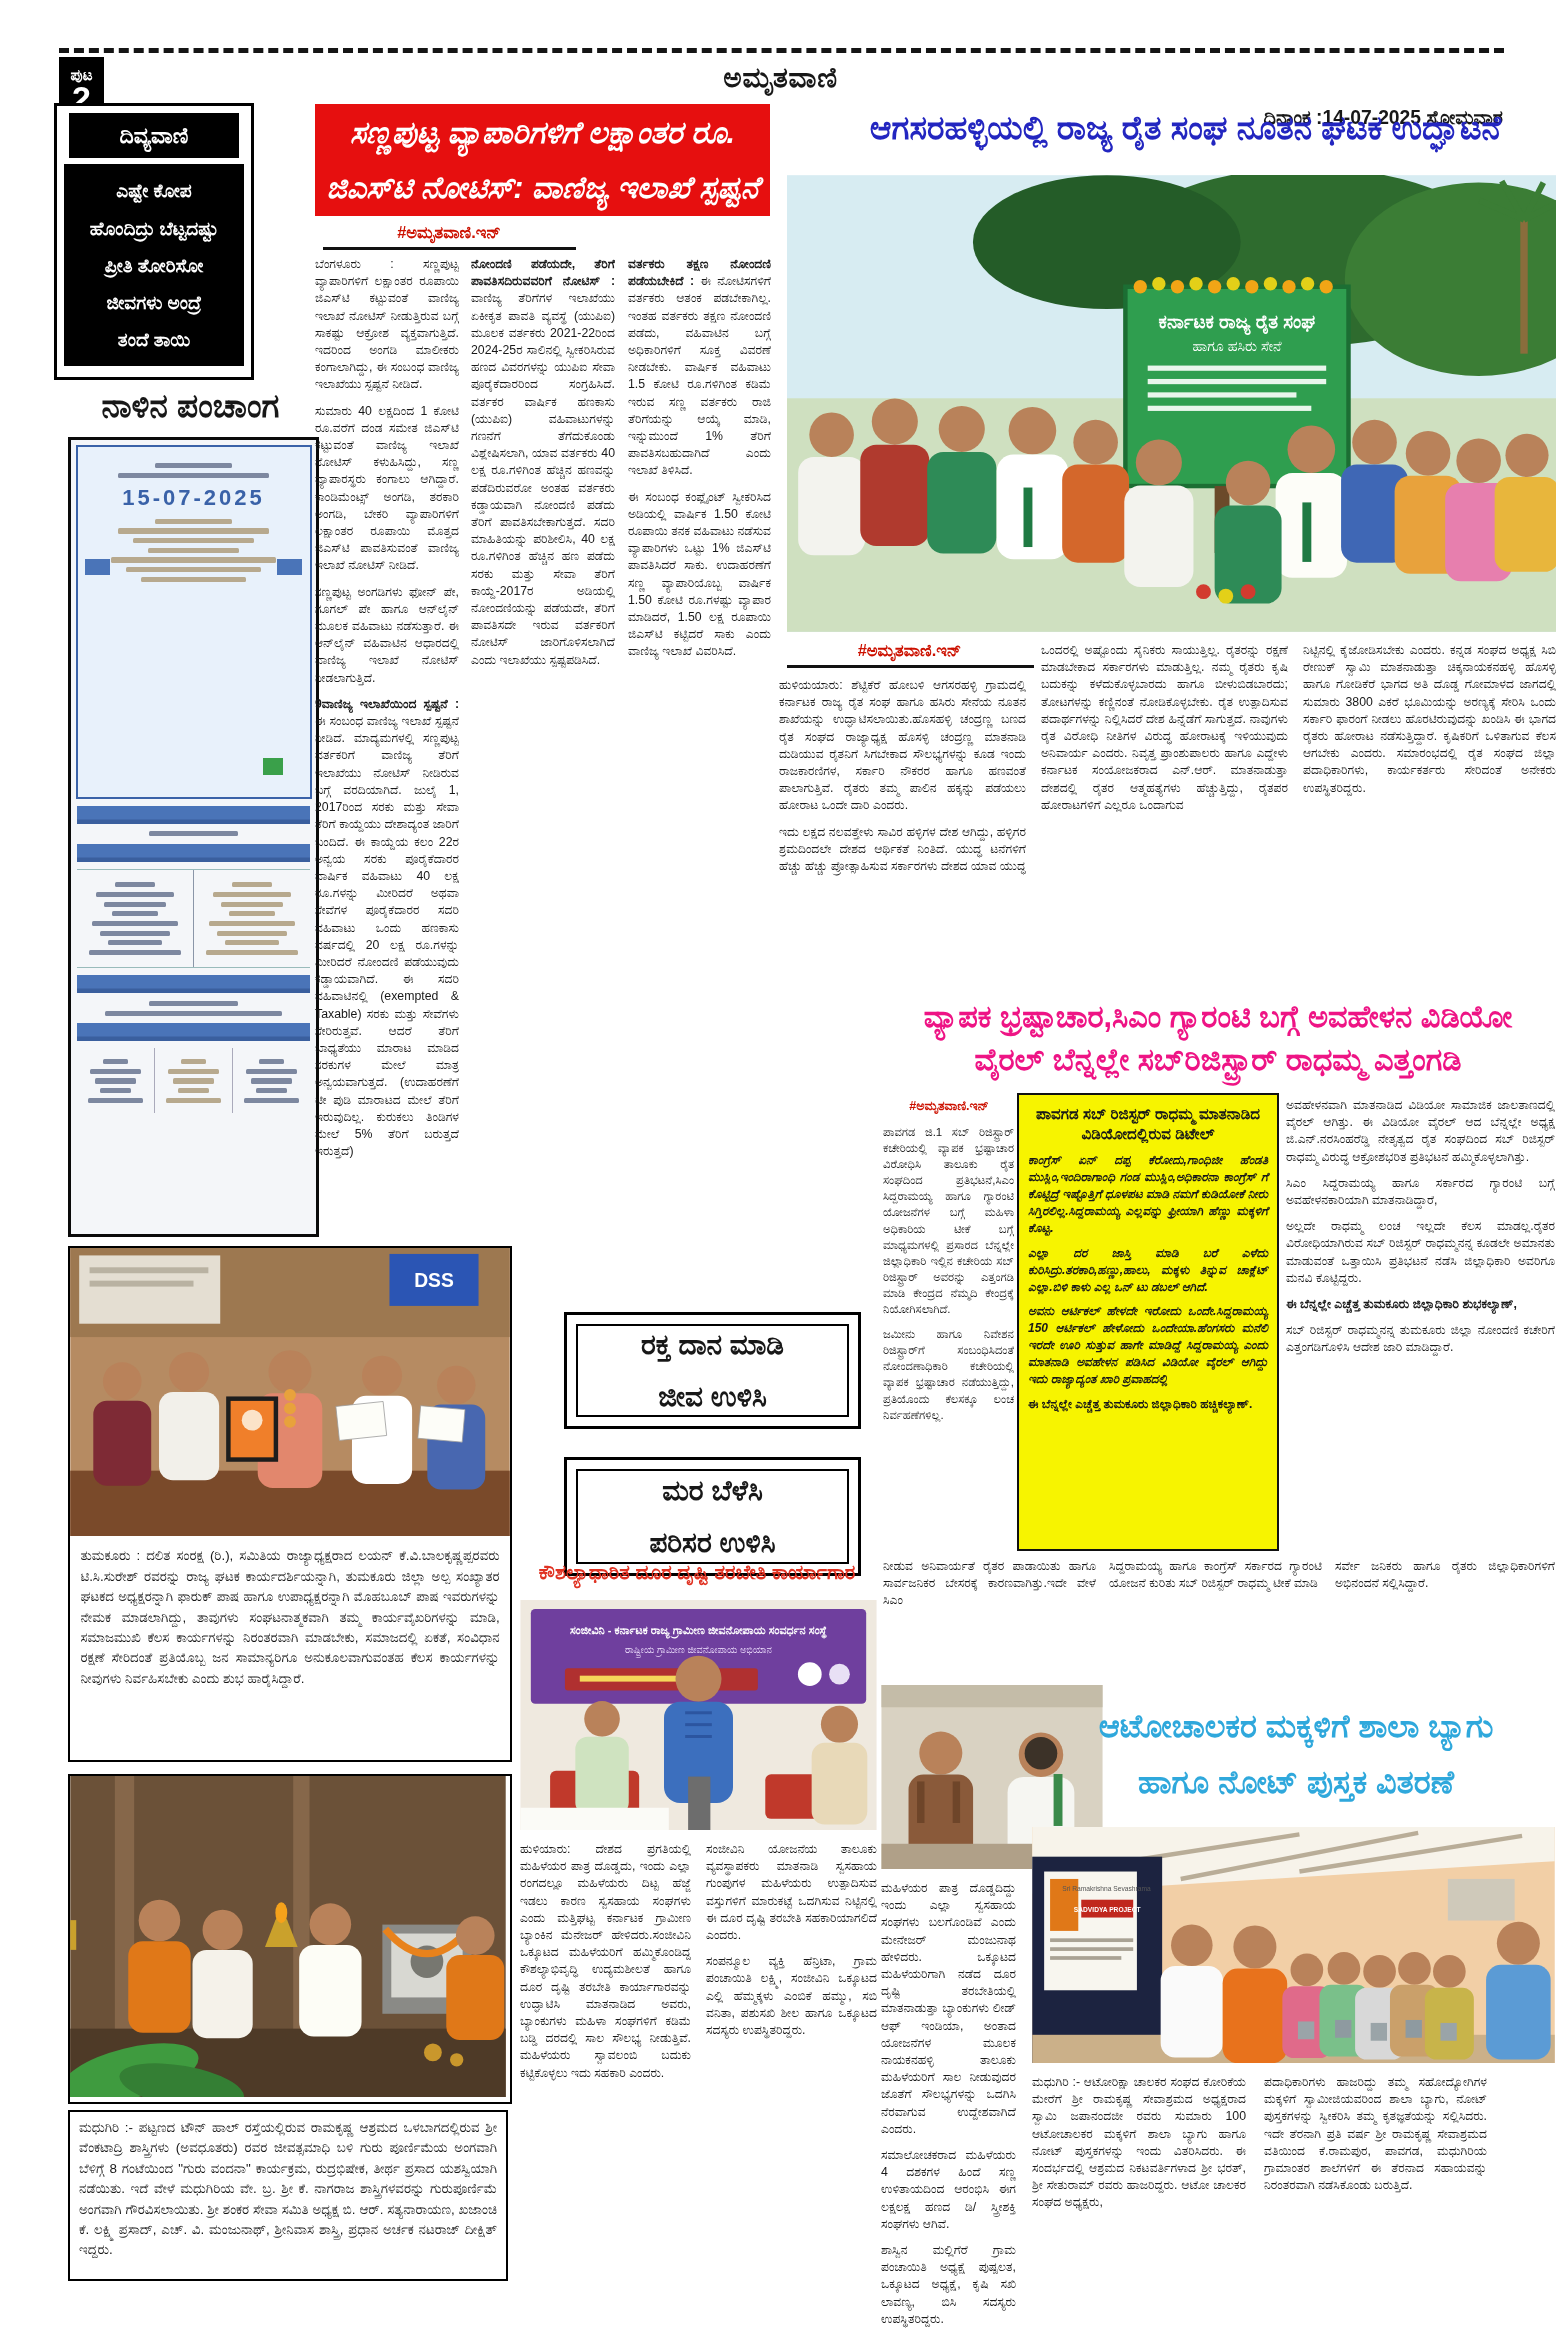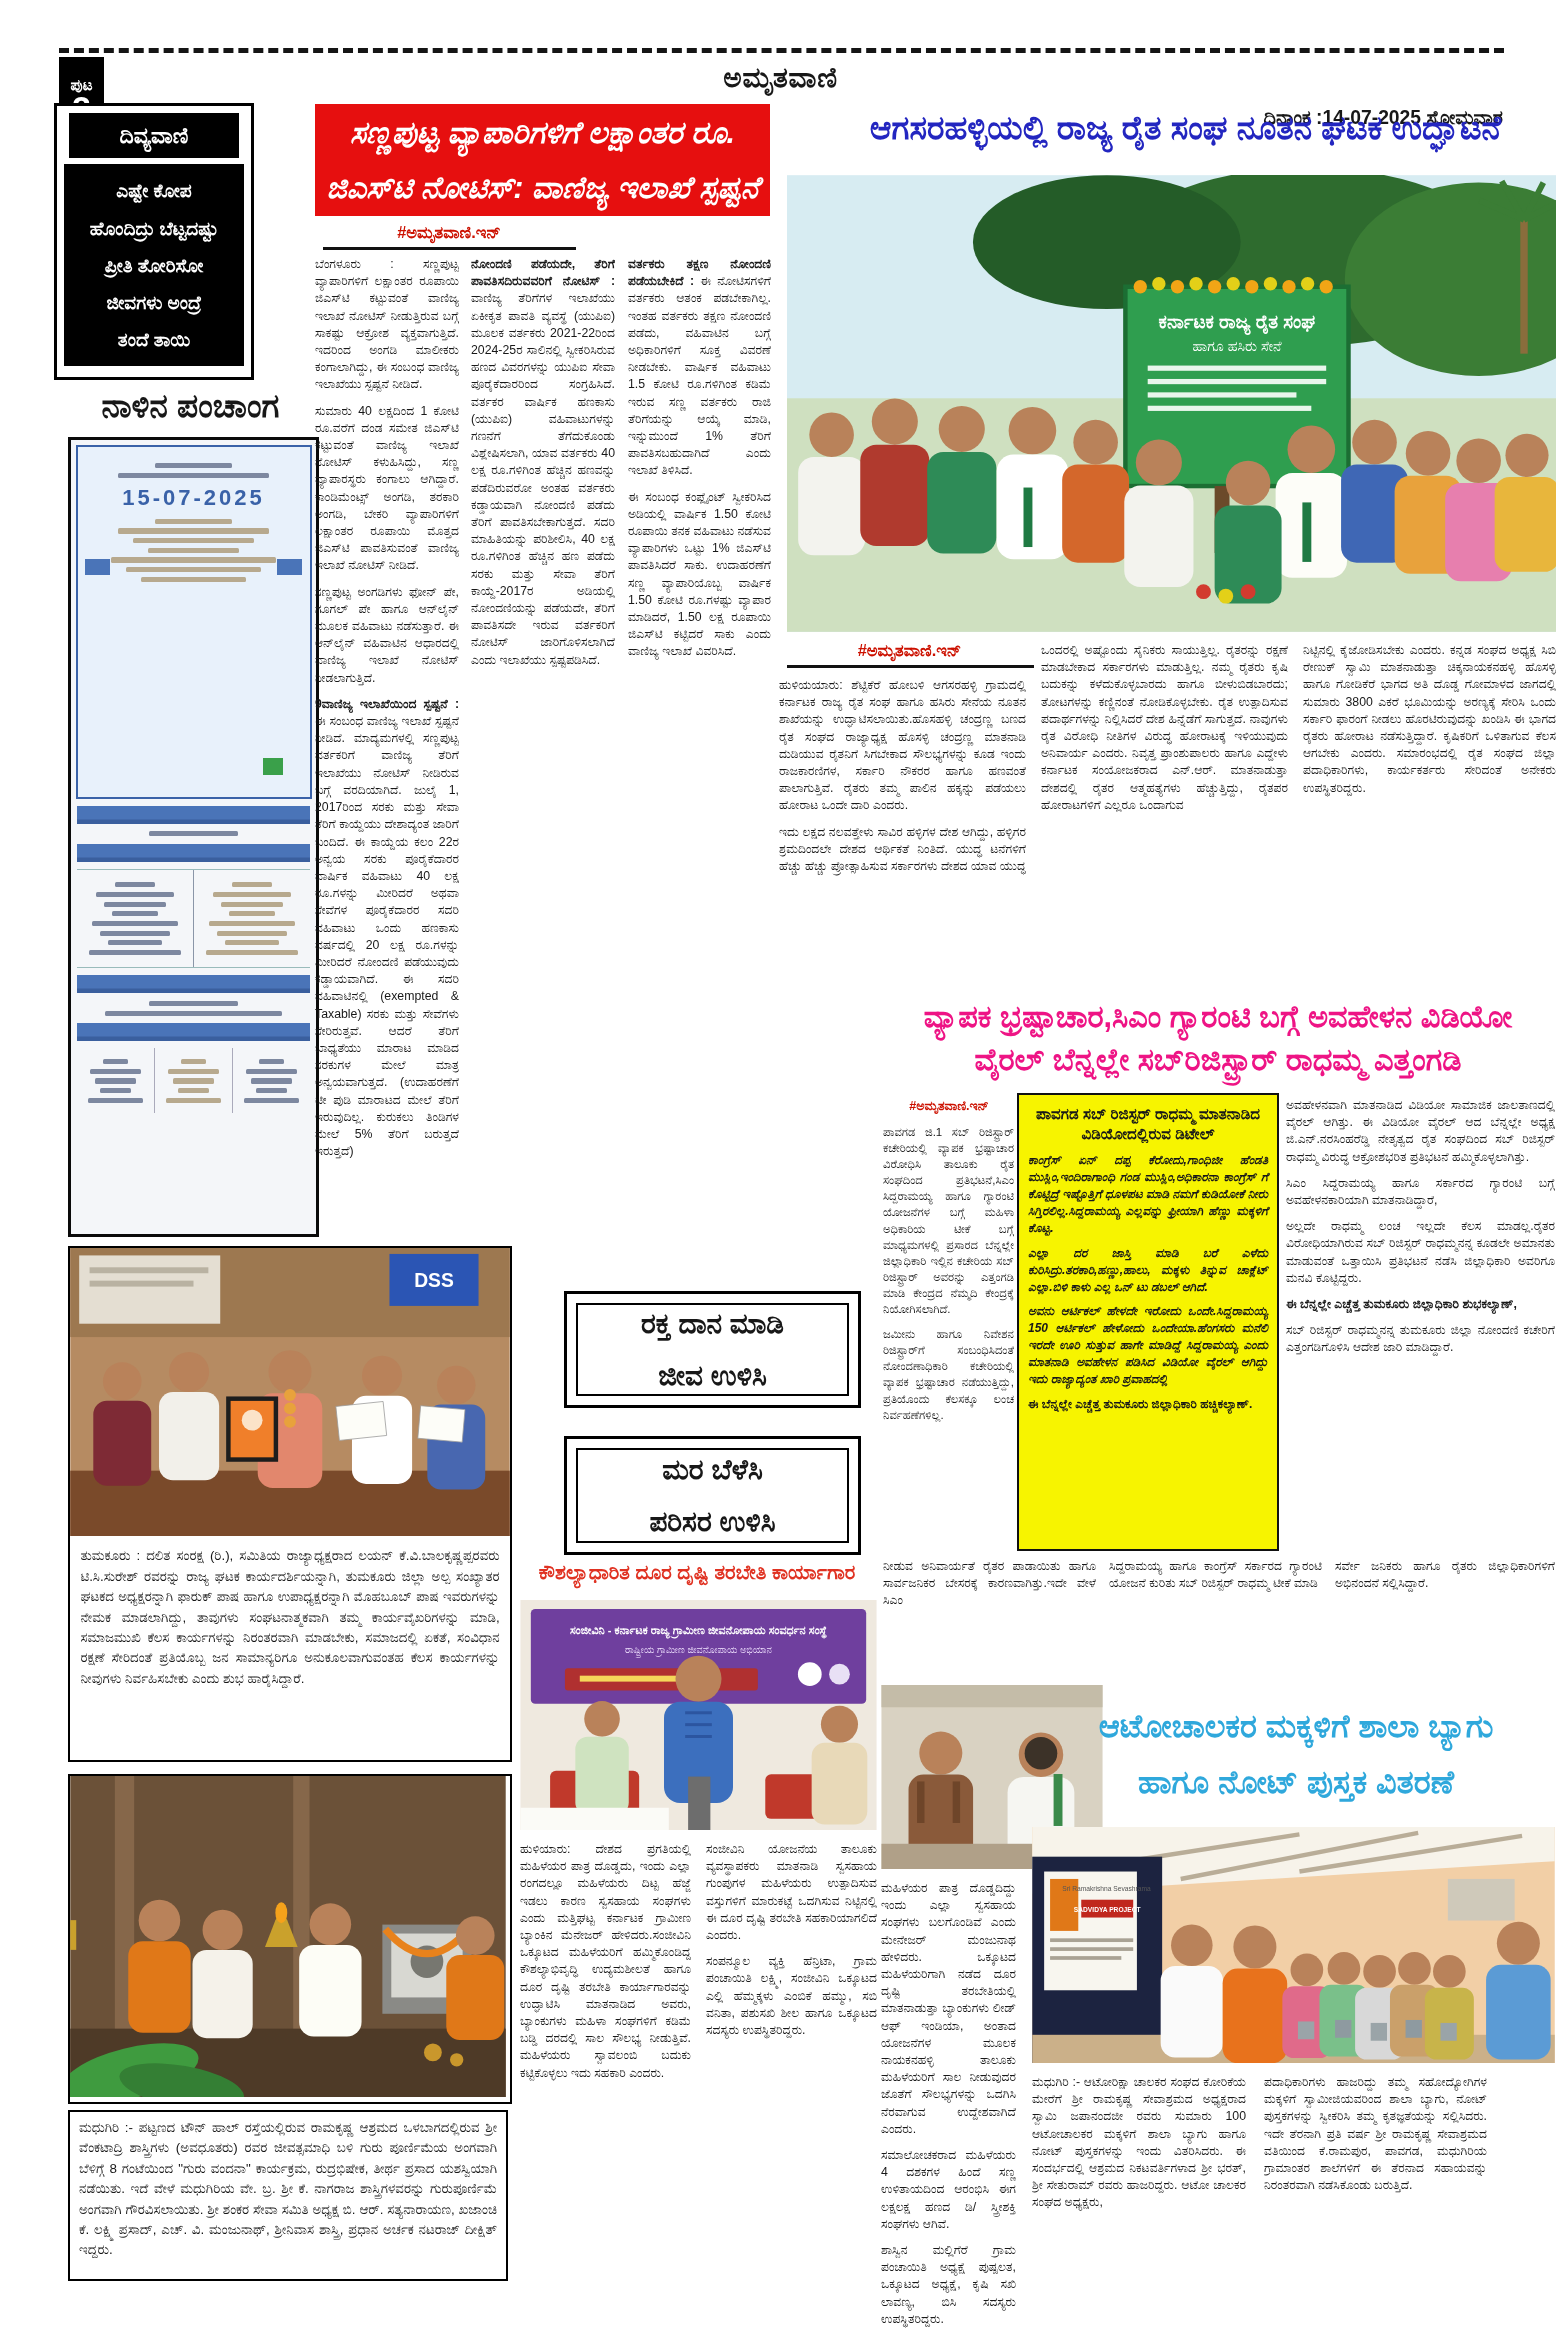--- a/index.html
+++ b/index.html
@@ -4,21 +4,21 @@
 <style>
   html,body{margin:0;padding:0;background:#ffffff;}
   body{width:1561px;height:2342px;position:relative;font-family:"Liberation Sans",sans-serif;color:#181818;}
   .abs{position:absolute;}
   .just{text-align:justify;}
   .kn{font-size:12.3px;line-height:1.4;}
   .kn p{margin:0 0 9px 0;}
   .cut{overflow:hidden;}
   
   .dash{border-top:5.2px dashed #151515;}
-  .pagebox{background:#000;color:#fff;text-align:center;line-height:1;padding-top:20px;}
+  .pagebox{background:#000;color:#fff;text-align:center;line-height:1;padding-top:10px;}
   .pagebox .s{font-size:15px;font-weight:bold;display:block;}
   .pagebox .n{font-size:34px;font-weight:bold;display:block;margin-top:-1.5px;}
   .masthead{text-align:center;font-size:28px;font-weight:bold;letter-spacing:0.7px;}
   .dateline{font-size:19.3px;font-weight:bold;text-align:right;margin-top:40px;}
   
   .qwrap{border:3px solid #000;background:#fff;}
   .qtitle{background:#000;color:#fff;width:170px;height:45px;margin:7.4px auto 6px auto;display:flex;align-items:center;justify-content:center;font-size:22px;font-weight:bold;}
   .qpanel{background:#000;color:#fff;margin:0 7.4px 7.4px 7.4px;height:202px;display:flex;flex-direction:column;justify-content:center;text-align:center;font-size:18.6px;font-weight:bold;line-height:2.0;}
   .bigt{font-size:33px;font-weight:bold;text-align:center;}
   
@@ -39,21 +39,21 @@
   
   .redbox{background:#e60f0f;color:#fff;text-align:center;font-weight:bold;font-size:30.5px;line-height:1.8;display:flex;flex-direction:column;justify-content:center;font-style:italic;}
   .tag{color:#cc1100;font-weight:bold;font-size:16.4px;text-align:center;}
   .tagrule{border-bottom:3.7px solid #111;}
   .blueh{color:#2326c0;font-weight:bold;font-size:33px;text-align:center;}
   .pinkh{color:#ee1485;font-weight:bold;font-size:30.5px;text-align:center;line-height:1.42;}
   .cyanh{color:#2fa8dc;font-weight:bold;font-size:32px;text-align:center;line-height:1.75;}
   .redh{color:#e03222;font-weight:bold;font-size:20px;text-align:center;}
   .lead{font-weight:bold;}
   
-  .slog{border:3.7px solid #000;background:#fff;padding:9px;}
+  .slog{border:3.7px solid #000;background:#fff;padding:9px;margin-top:21px;}
   .slog .in{border:2.2px solid #000;height:100%;display:flex;flex-direction:column;justify-content:center;text-align:center;font-size:28px;font-weight:bold;line-height:1.85;box-sizing:border-box;}
   
   .pframe{border:2.2px solid #000;background:#fff;}
   .cap{font-size:13.4px;line-height:1.52;text-align:justify;padding:7.4px 10.4px;}
   
   .ybox{background:#f7f400;border:2.2px solid #111;padding:7.4px 9px;box-sizing:border-box;}
   .ybox .yt{font-weight:bold;font-size:15.2px;text-align:center;line-height:1.35;margin:1.5px 0 7.4px 0;}
   .ybox p{font-style:italic;font-weight:600;font-size:12px;line-height:1.42;margin:0 0 7.4px 0;text-align:justify;}
   .narrow{font-size:11.5px;}
   svg text{font-family:"Liberation Sans",sans-serif;}

